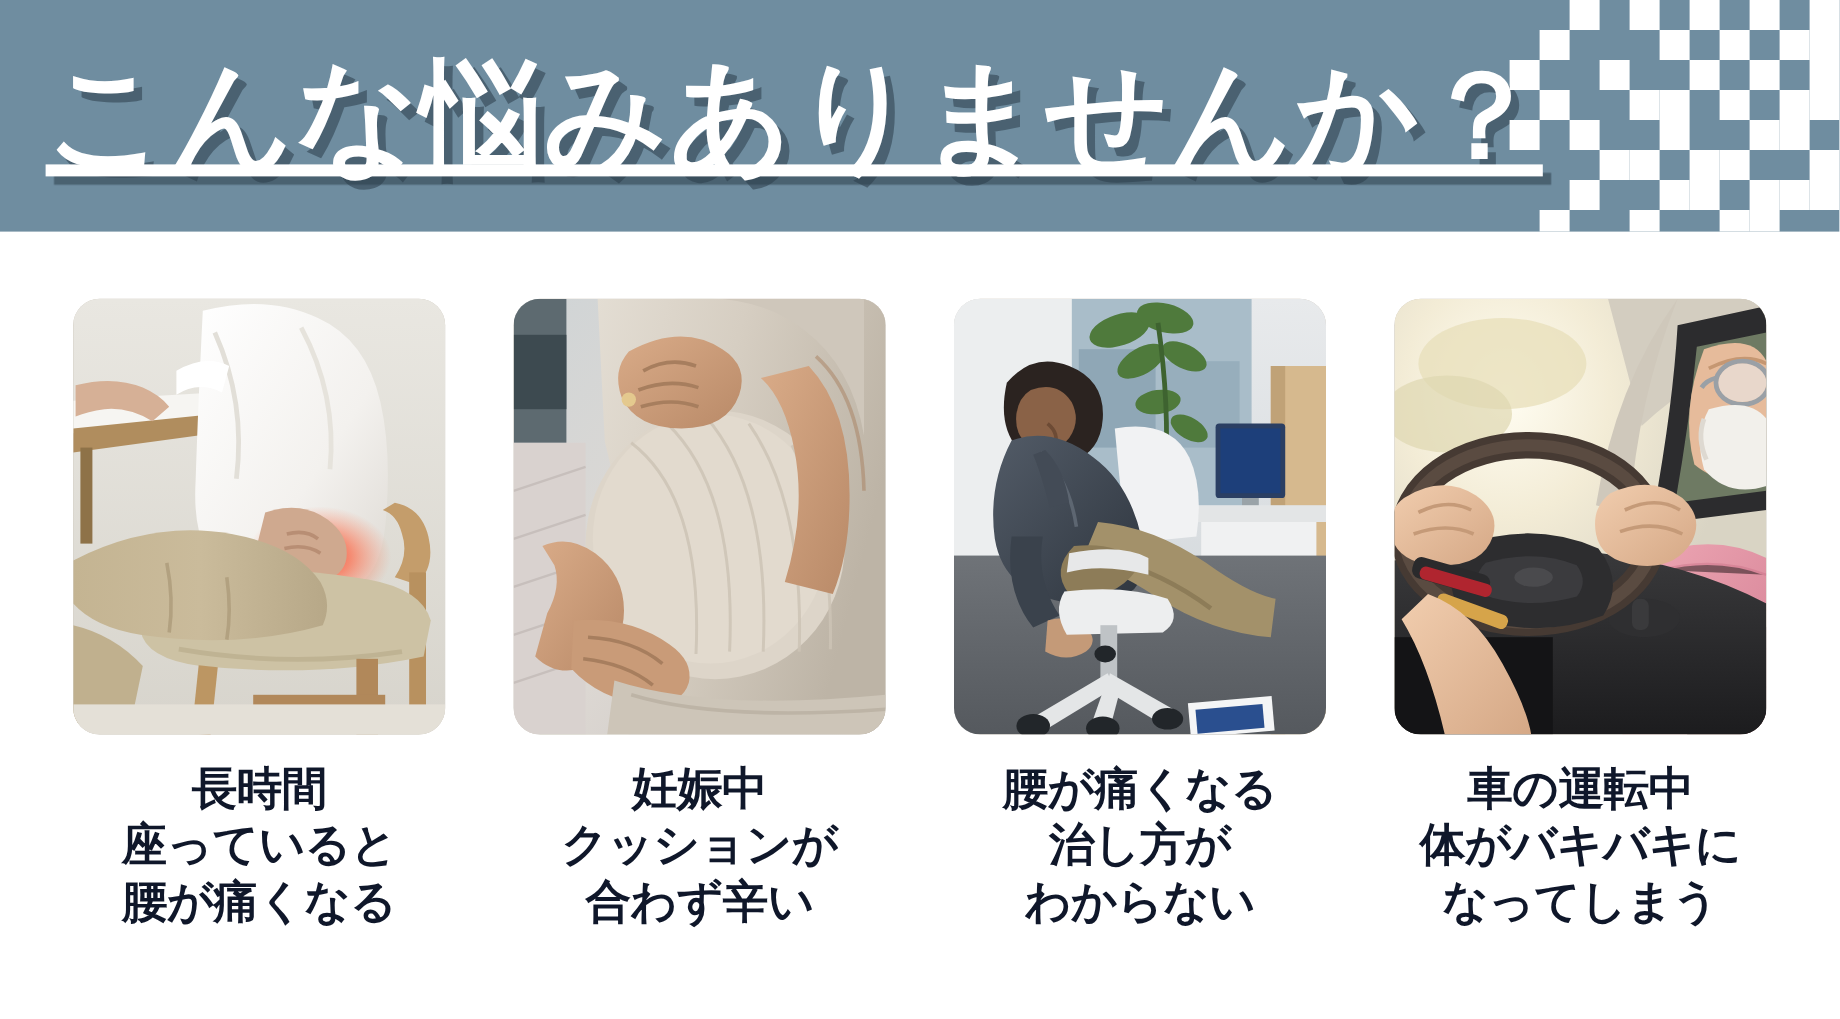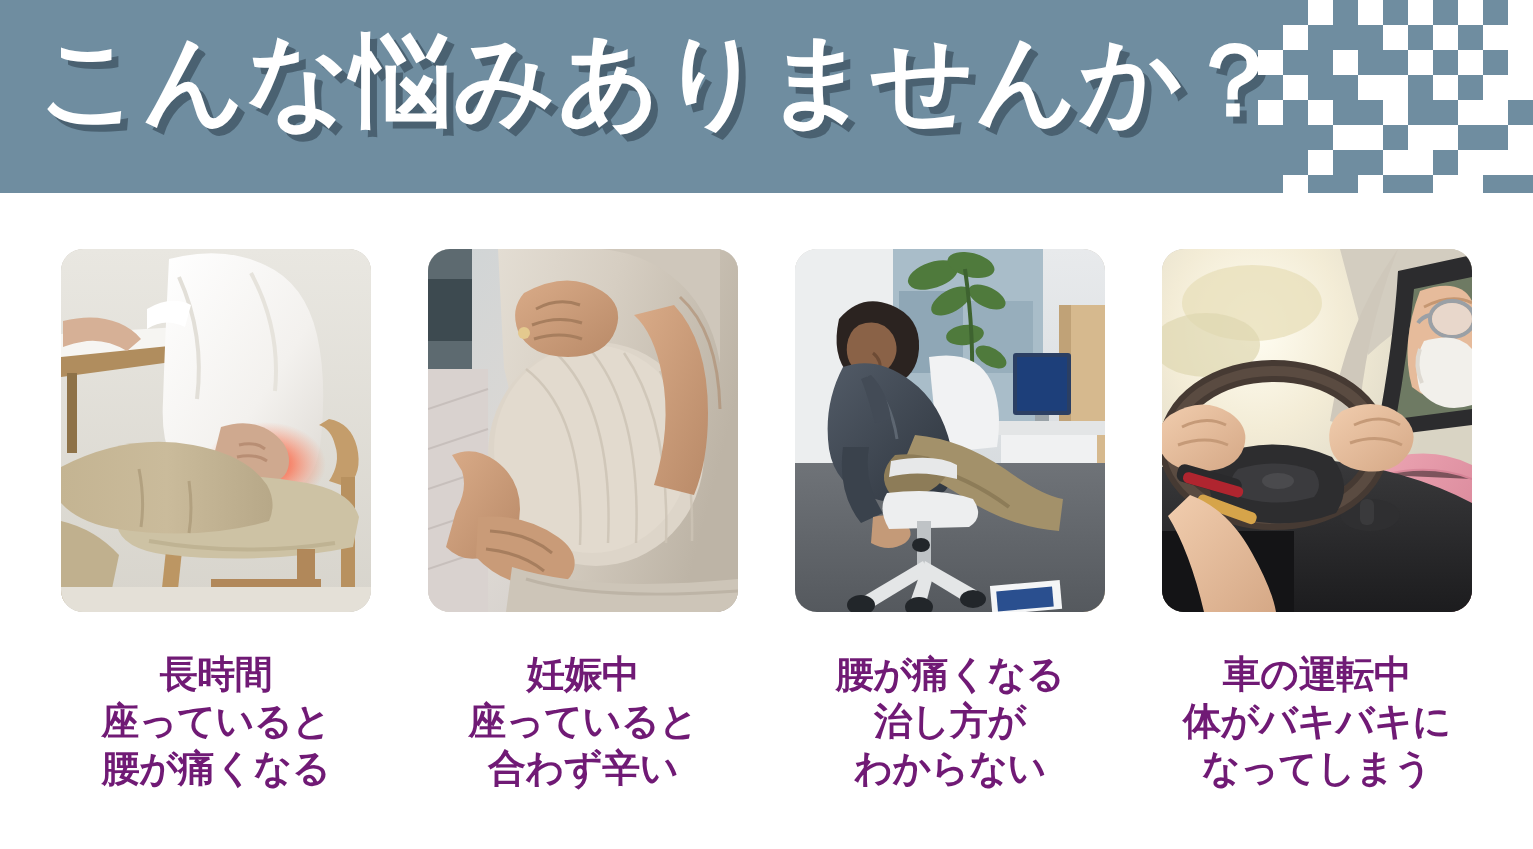--- a/index.html
+++ b/index.html
@@ -14,29 +14,30 @@
   
   .header-band{
     position:absolute;
     left:0; top:0;
     width:1533px; height:193px;
     background:#6f8da0;
     overflow:hidden;
   }
   .header-title{
     position:absolute;
-    left:38px; top:24px;
+    left:38px; top:40px;
     font-size:101px;
     line-height:113px;
     font-weight:700;
     color:#ffffff;
     letter-spacing:1px;
     white-space:nowrap;
     text-shadow:7px 7px 0 rgba(44,62,74,0.55);
     font-family:"DejaVu Sans","Liberation Sans", sans-serif;
+    text-decoration:underline;
   }
 
   
   .pixel-mosaic{
     position:absolute;
     right:0; top:0;
     width:275px; height:193px;
   }
   .pixel-cell{
     position:absolute;
@@ -63,23 +64,23 @@
     width:310px;
     height:363px;
     border-radius:22px;
     overflow:hidden;
     position:relative;
     background:#c9c3b8;
   }
   .photo svg{ display:block; width:100%; height:100%; }
 
   .caption{
-    margin-top:39px;
+    margin-top:22px;
     text-align:center;
-    color:#701a75;
+    color:#0f172a;
     font-weight:700;
     font-size:38px;
     line-height:47px;
     letter-spacing:-0.5px;
     font-family:"DejaVu Sans","Liberation Sans", sans-serif;
     white-space:pre-line;
   }
 </style>
 </head>
 <body>
@@ -265,21 +266,21 @@
         <g stroke="#a77e5e" stroke-width="3" fill="none">
           <path d="M62 282 q38 2 62 22"></path>
           <path d="M58 300 q36 4 58 22"></path>
         </g>
 
         <path d="M84 318 q80 26 226 12 l0 33 l-232 0 Z" fill="#cdc5b8"></path>
         <path d="M98 330 q72 22 212 12" stroke="#bdb4a6" stroke-width="3" fill="none"></path>
       </svg>
     </div>
     <div class="caption">妊娠中
-座っていると
+クッションが
 合わず辛い</div>
   </div>
 
   <div class="card">
     <div class="photo">
       <svg viewBox="0 0 310 363" preserveAspectRatio="xMidYMid slice">
         <defs>
           <linearGradient id="p3bg" x1="0" y1="0" x2="0" y2="1">
             <stop offset="0" stop-color="#e8eaec"></stop>
               <stop offset="1" stop-color="#cdd3d7"></stop>

